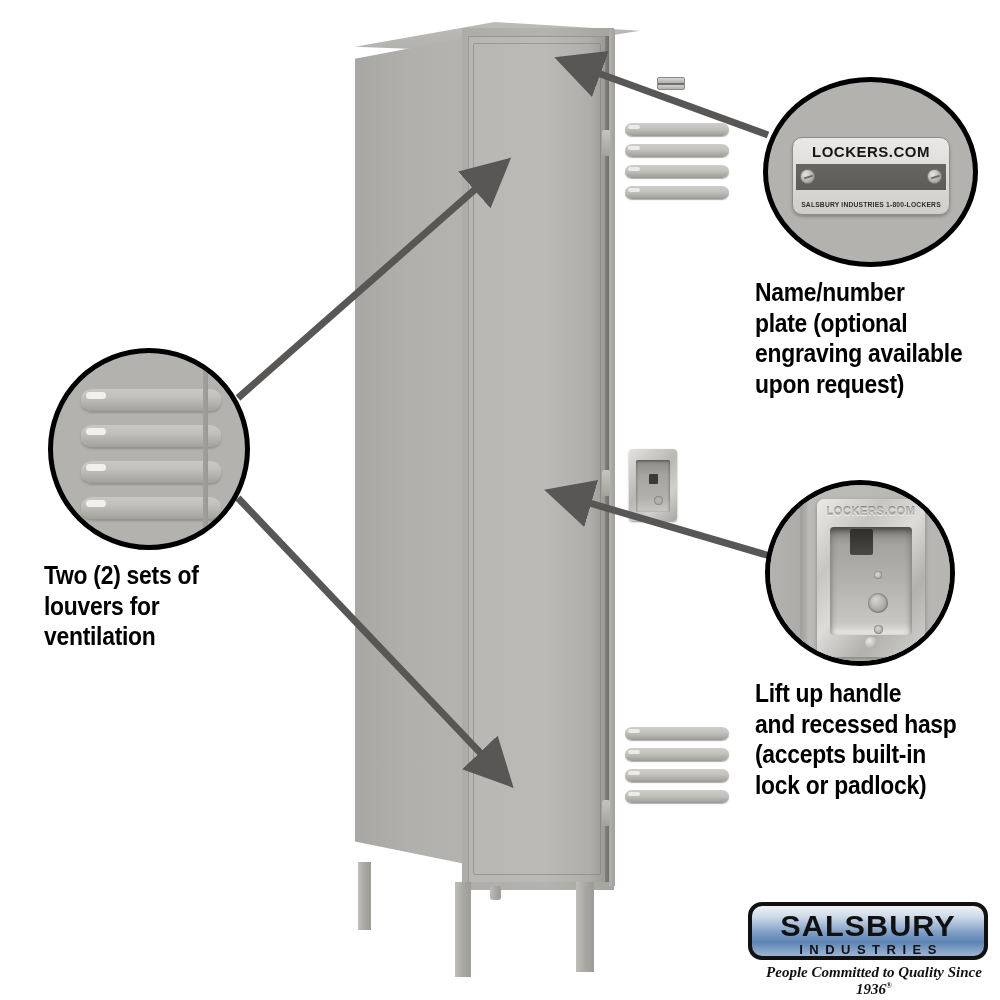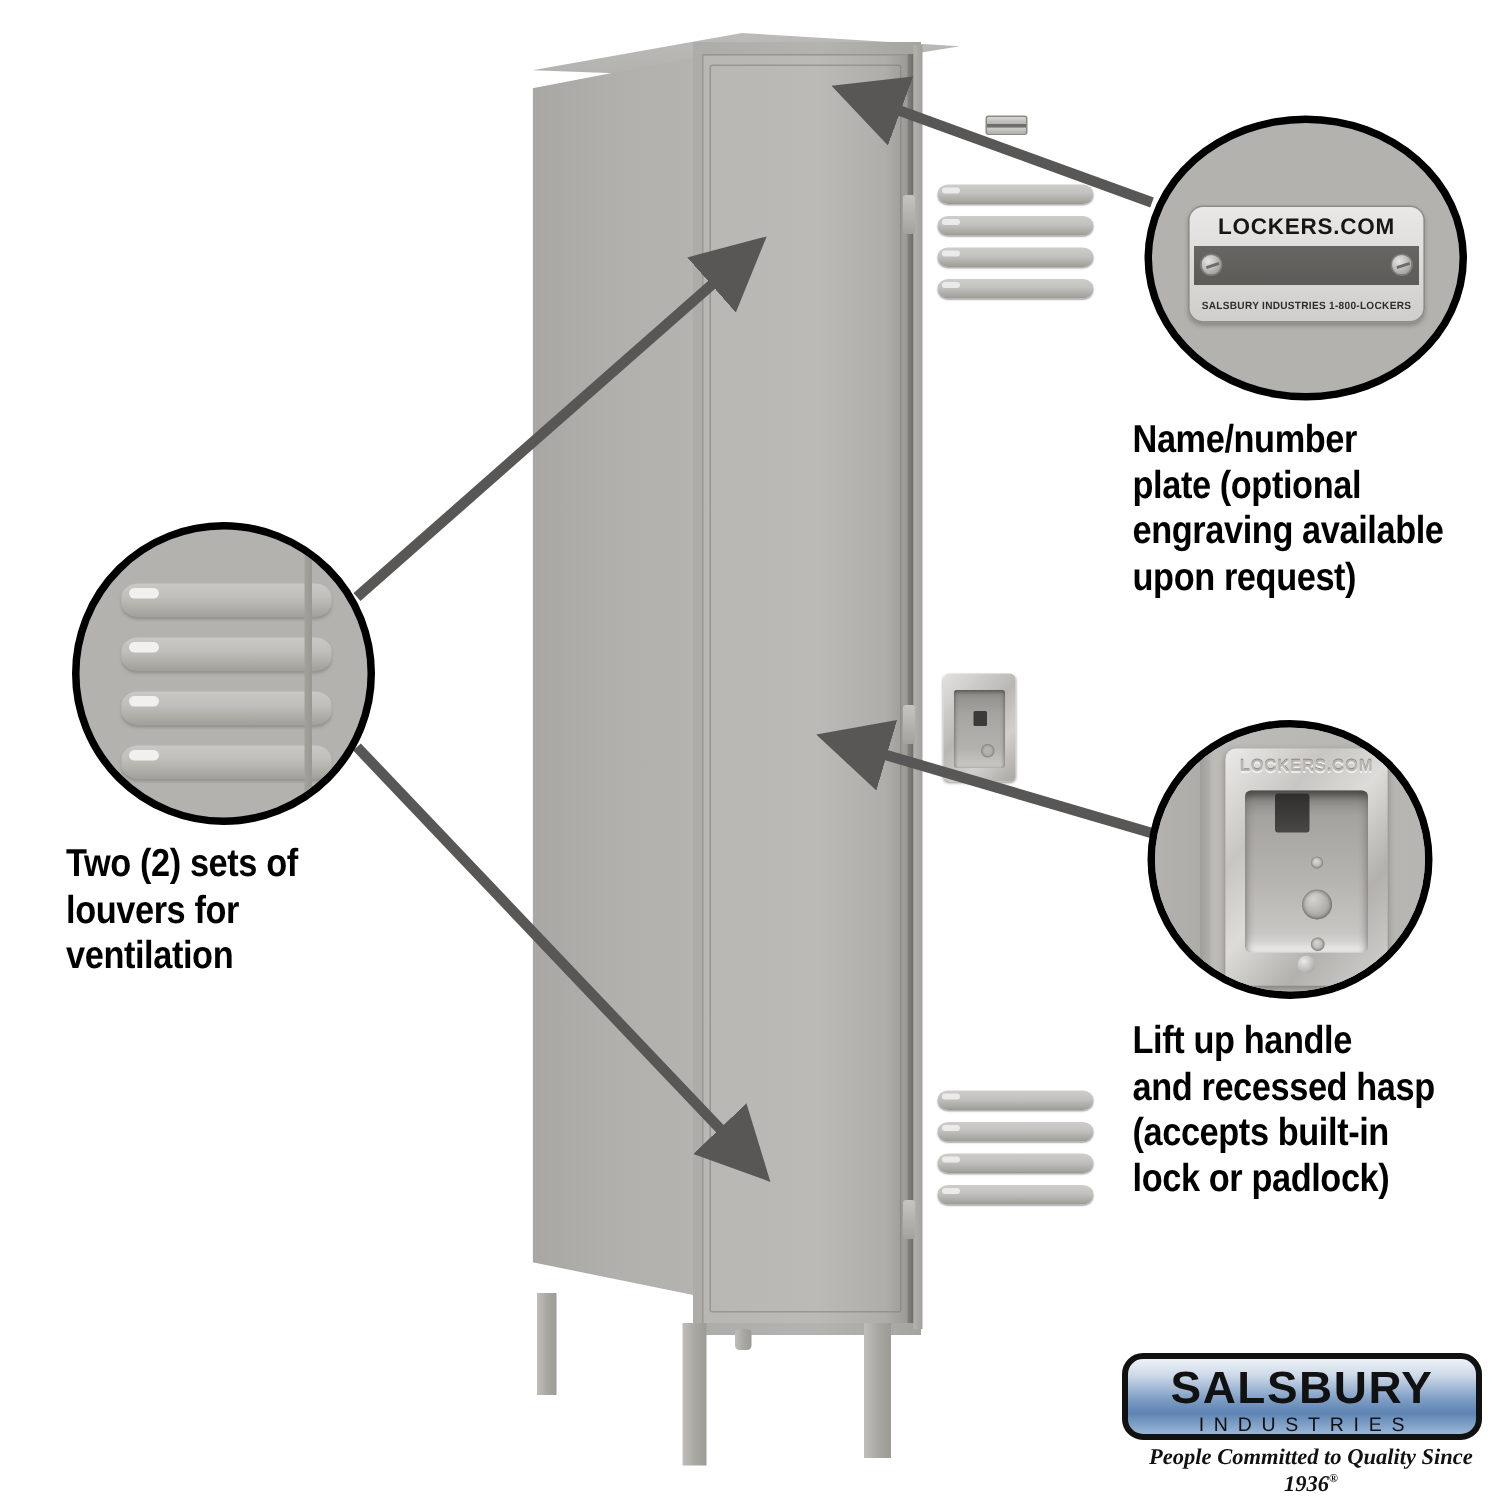--- a/index.html
+++ b/index.html
@@ -333,21 +333,21 @@
     font-size: 30px;
     letter-spacing: 1px;
     color: #111111;
     transform: scaleX(1.02);
   }
   .logo-industries {
     position: absolute;
     left: 0; top: 36px; width: 100%;
     text-align: center;
     font-family: "Liberation Sans", sans-serif;
-    font-weight: normal;
+    font-weight: bold;
     font-size: 13px;
     letter-spacing: 6.5px;
     color: #111111;
     text-indent: 6px;
   }
   .logo-tagline {
     position: absolute;
     left: 4px; top: 62px;
     width: 244px;
     text-align: center;

